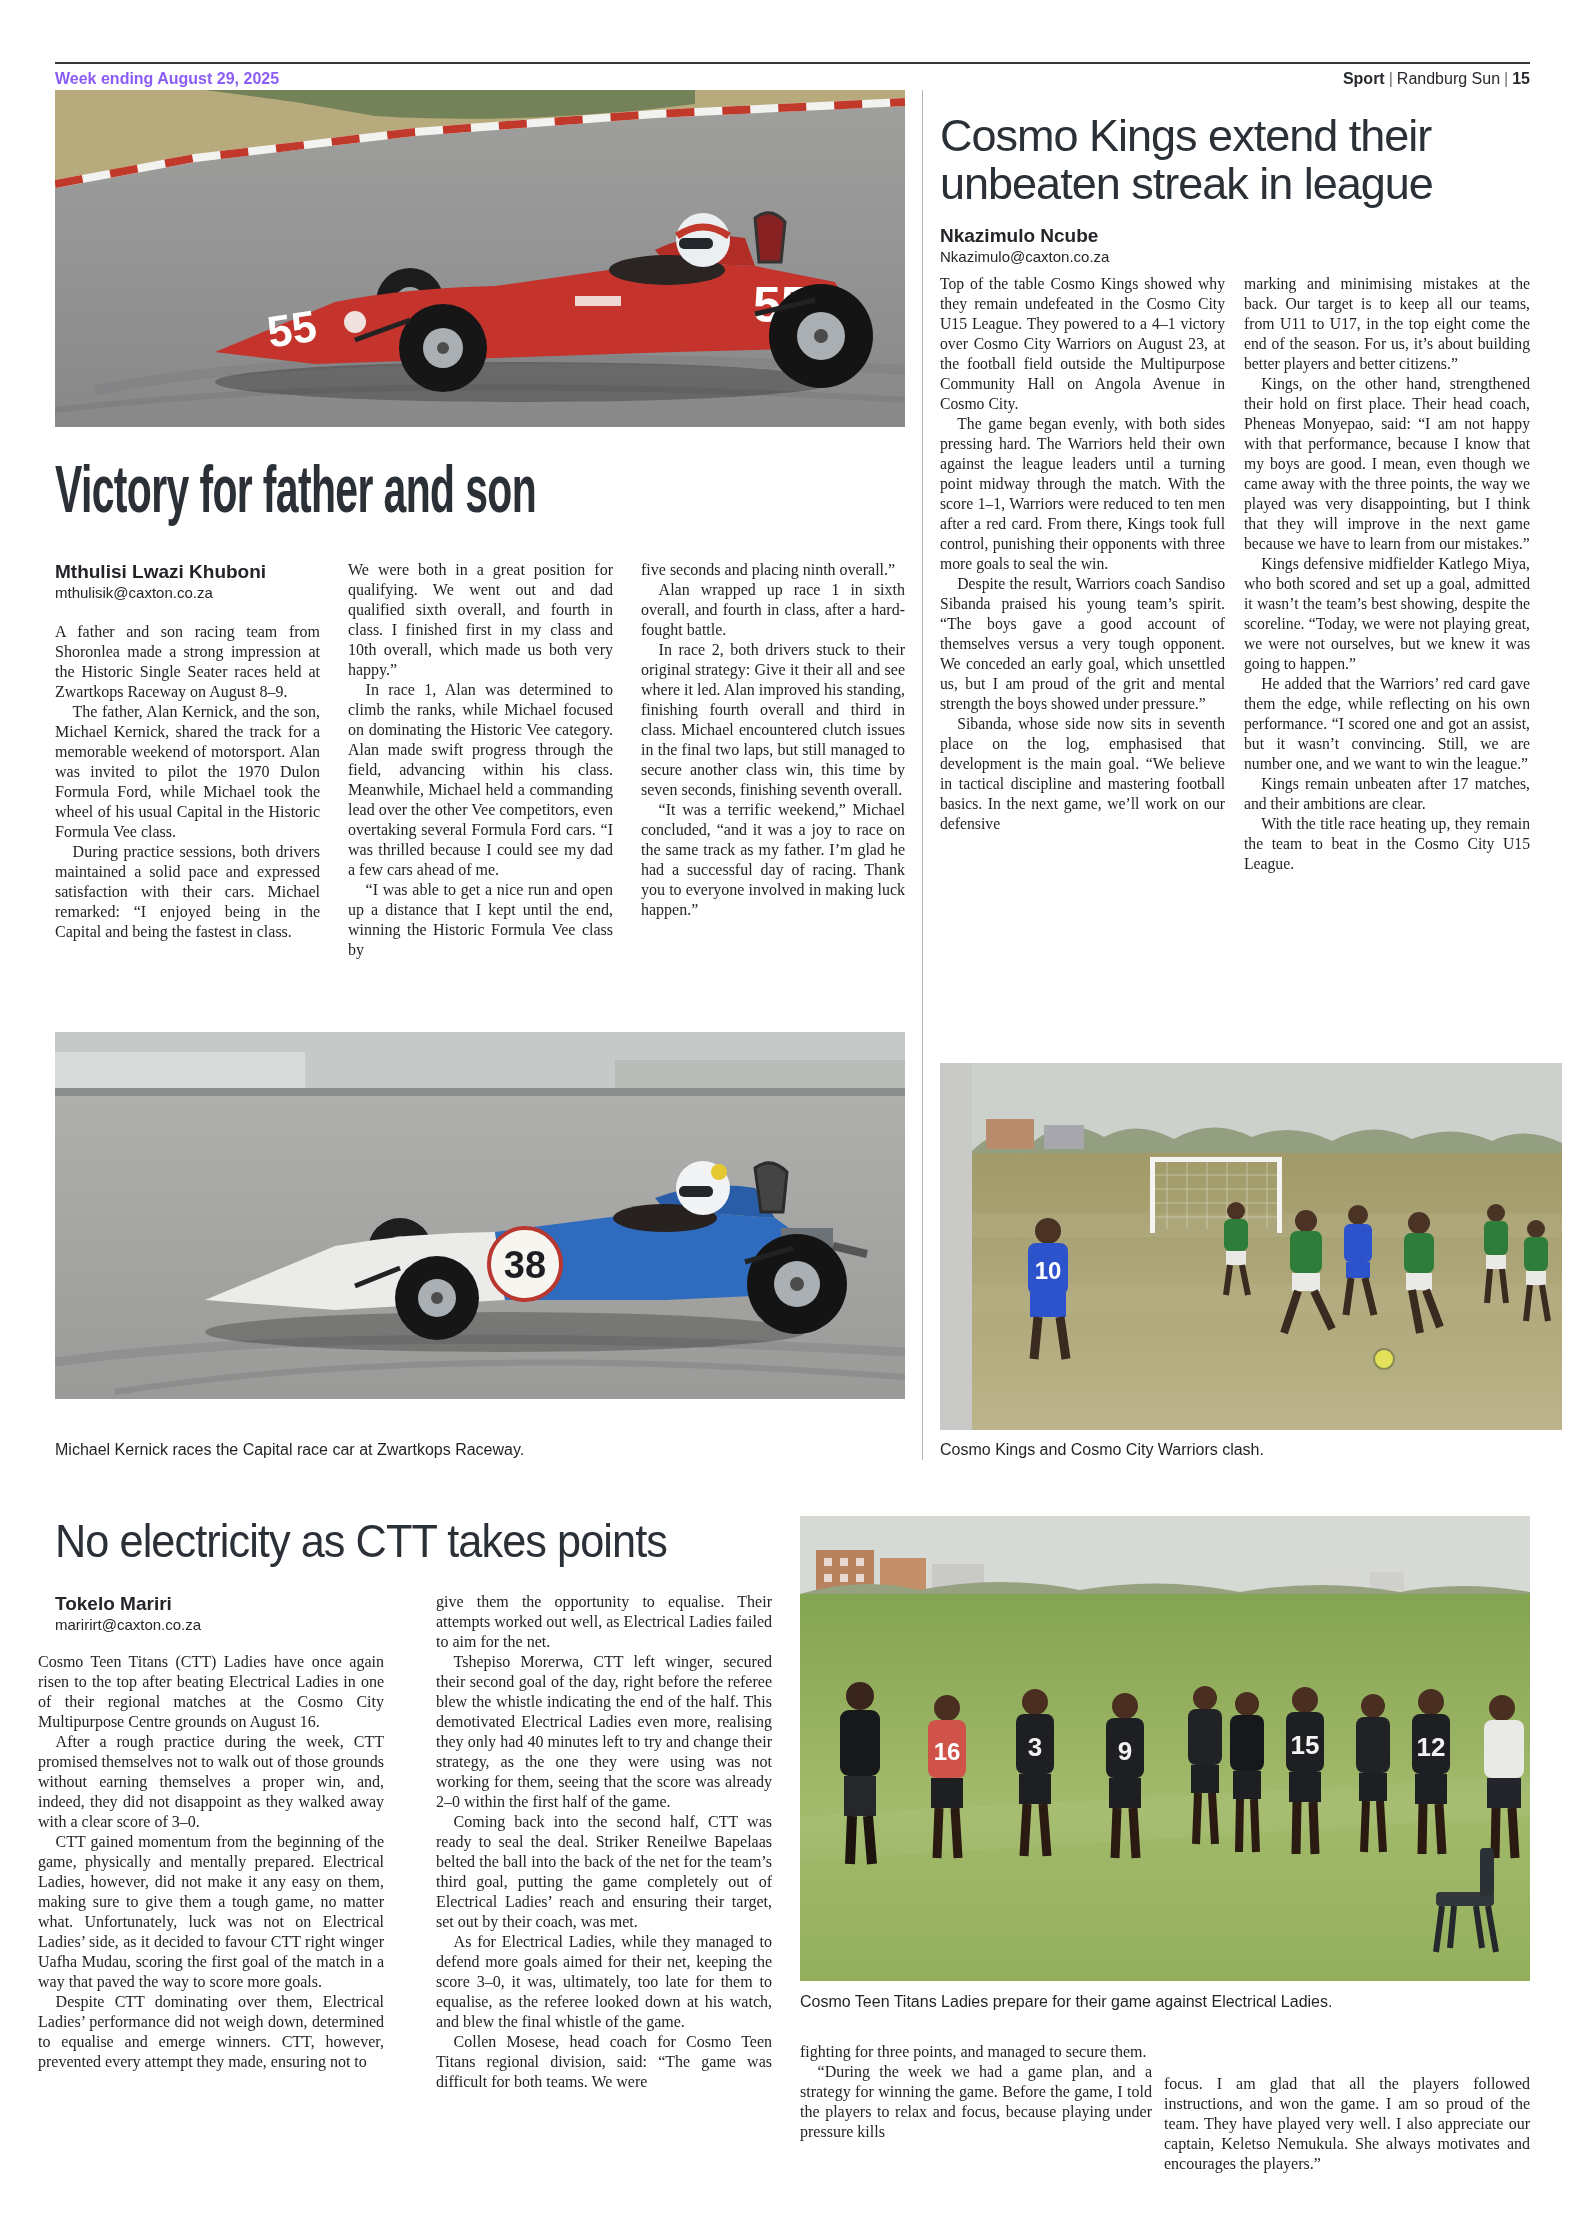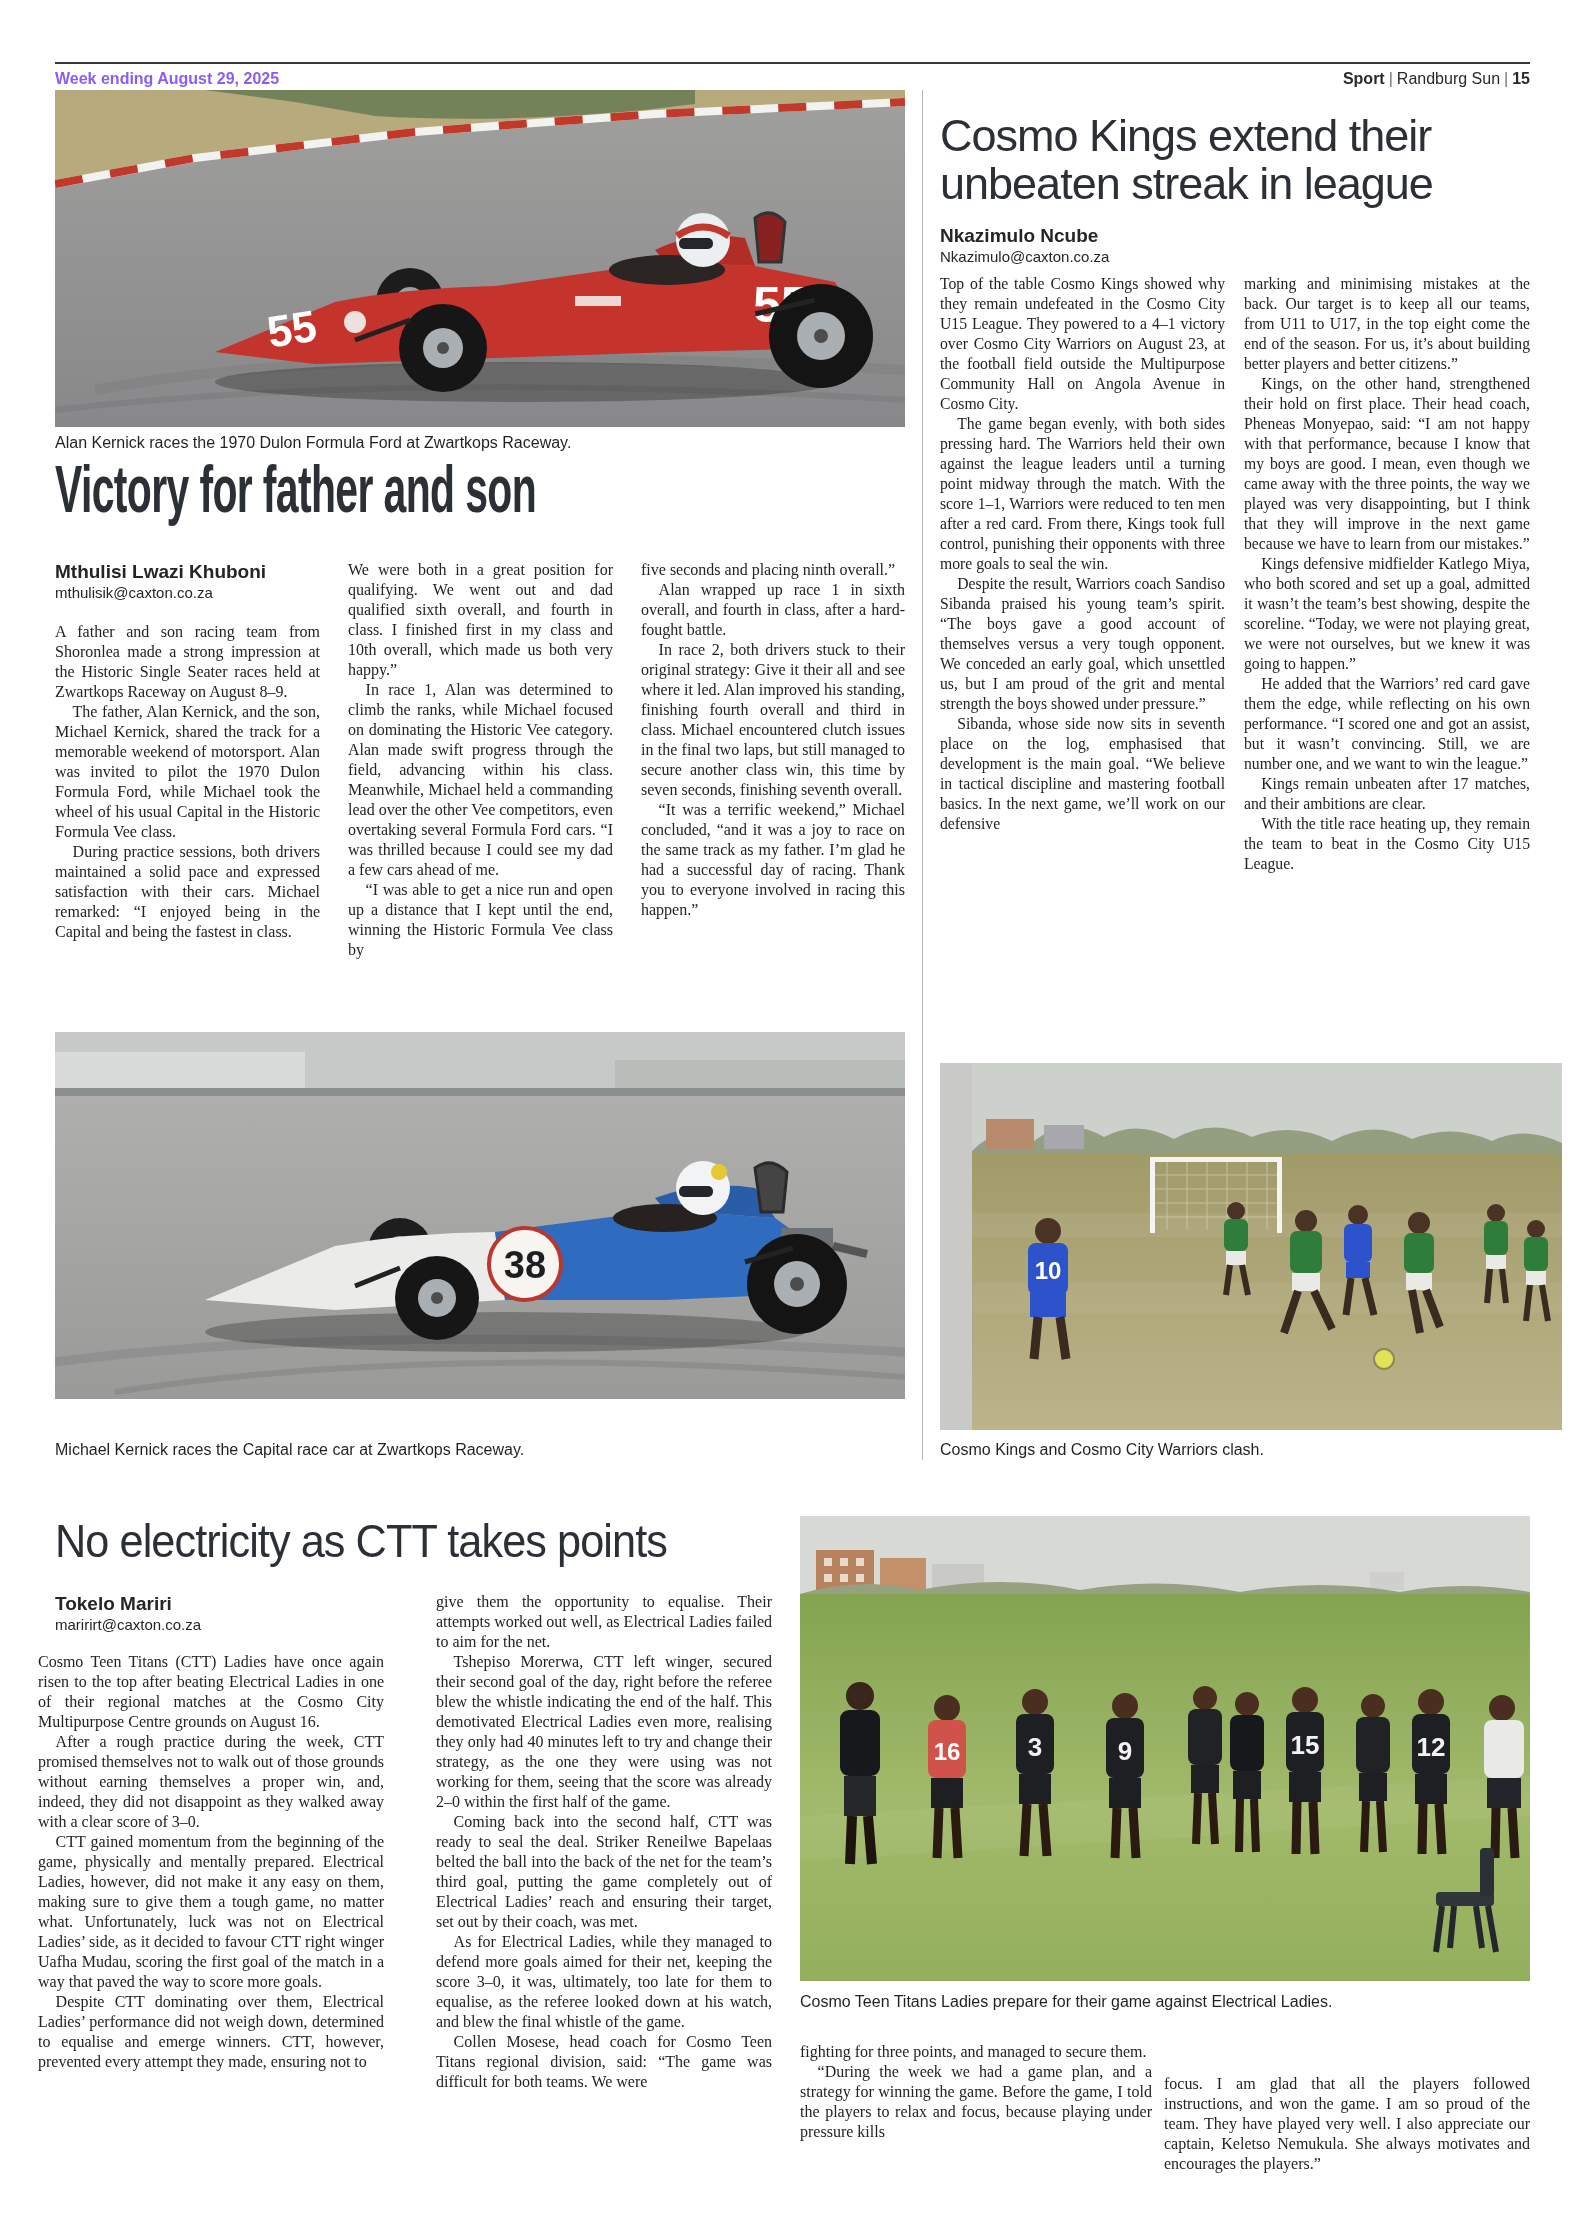--- a/index.html
+++ b/index.html
@@ -74,21 +74,20 @@
         <circle cx="388" cy="258" r="44" fill="#161616"></circle>
           <circle cx="388" cy="258" r="20" fill="#a9afb3"></circle>
           <circle cx="388" cy="258" r="6" fill="#4c4c4c"></circle>
         <circle cx="766" cy="246" r="52" fill="#141414"></circle>
           <circle cx="766" cy="246" r="24" fill="#a9afb3"></circle>
           <circle cx="766" cy="246" r="7" fill="#4c4c4c"></circle>
         <path d="M355 230 L300 250 M760 210 L700 224" stroke="#222" stroke-width="5"></path>
       </g>
     </svg>
   </div>
-  <div class="caption" style="left:55px;top:433px;width:850px;">Alan Kernick races the 1970 Dulon Formula Ford at Zwartkops Raceway.</div>
 
   <div class="abs" style="left:55px;top:455px;">
     <span class="h-bold">Victory for father and son</span>
   </div>
   <div class="abs" style="left:55px;top:560px;width:265px;">
     <div class="byline-name">Mthulisi Lwazi Khuboni</div>
     <div class="byline-email">mthulisik@caxton.co.za</div>
   </div>
   <div class="abs body-col sz-a" style="left:55px;top:622px;width:265px;">
       <p>A father and son racing team from Shoronlea made a strong impression at the Historic Single Seater races held at Zwartkops Raceway on August 8–9.</p>
@@ -97,21 +96,21 @@
     </div>
   <div class="abs body-col sz-a" style="left:348px;top:560px;width:265px;">
       <p>We were both in a great position for qualifying. We went out and dad qualified sixth overall, and fourth in class. I finished first in my class and 10th overall, which made us both very happy.”</p>
       <p class="ind">In race 1, Alan was determined to climb the ranks, while Michael focused on dominating the Historic Vee category. Alan made swift progress through the field, advancing within his class. Meanwhile, Michael held a commanding lead over the other Vee competitors, even overtaking several Formula Ford cars. “I was thrilled because I could see my dad a few cars ahead of me.</p>
       <p class="ind">“I was able to get a nice run and open up a distance that I kept until the end, winning the Historic Formula Vee class by</p>
     </div>
   <div class="abs body-col sz-a" style="left:641px;top:560px;width:264px;">
       <p>five seconds and placing ninth overall.”</p>
       <p class="ind">Alan wrapped up race 1 in sixth overall, and fourth in class, after a hard-fought battle.</p>
       <p class="ind">In race 2, both drivers stuck to their original strategy: Give it their all and see where it led. Alan improved his standing, finishing fourth overall and third in class. Michael encountered clutch issues in the final two laps, but still managed to secure another class win, this time by seven seconds, finishing seventh overall.</p>
-      <p class="ind">“It was a terrific weekend,” Michael concluded, “and it was a joy to race on the same track as my father. I’m glad he had a successful day of racing. Thank you to everyone involved in racing this happen.”</p>
+      <p class="ind">“It was a terrific weekend,” Michael concluded, “and it was a joy to race on the same track as my father. I’m glad he had a successful day of racing. Thank you to everyone involved in making luck happen.”</p>
     </div>
 
   <div class="vrule" style="left:922px;top:90px;height:1370px;"></div>
 
   <div class="abs h-light" style="left:940px;top:112px;width:600px;">Cosmo Kings extend their unbeaten streak in league</div>
   <div class="abs" style="left:940px;top:224px;width:300px;">
     <div class="byline-name">Nkazimulo Ncube</div>
     <div class="byline-email">Nkazimulo@caxton.co.za</div>
   </div>
   <div class="abs body-col sz-b" style="left:940px;top:274px;width:285px;">

